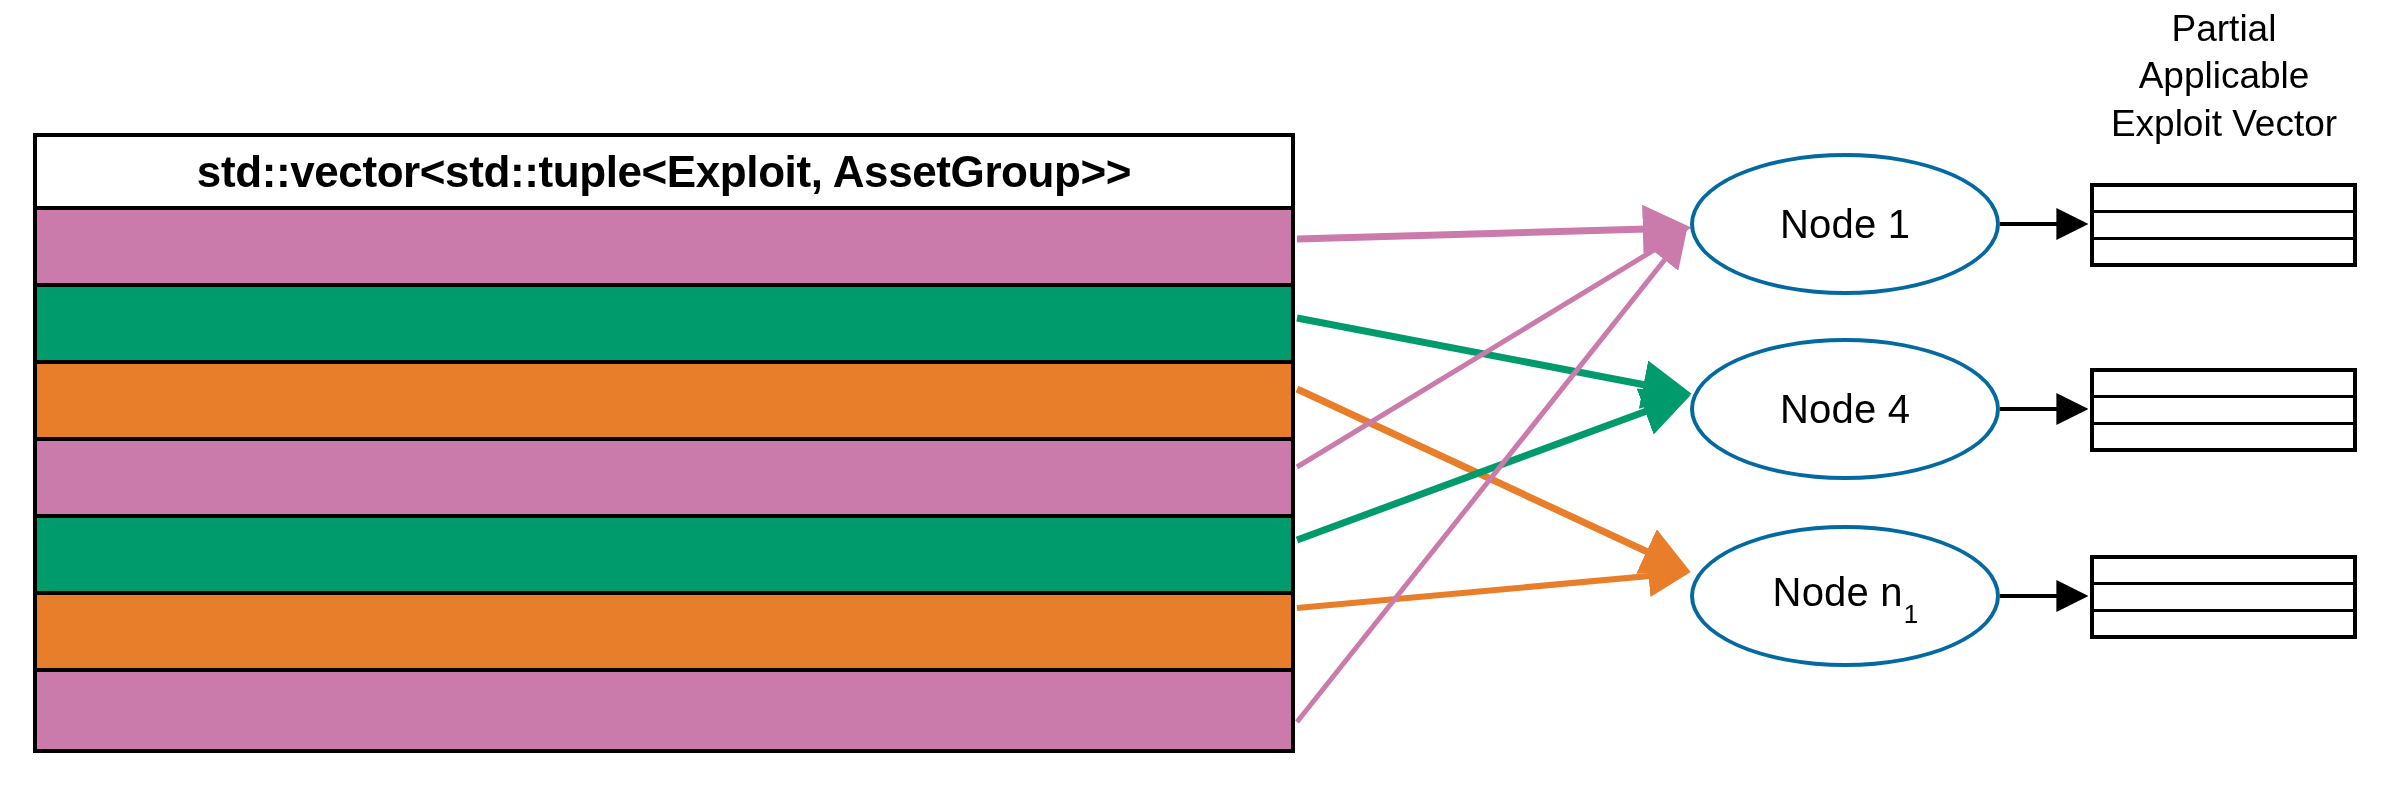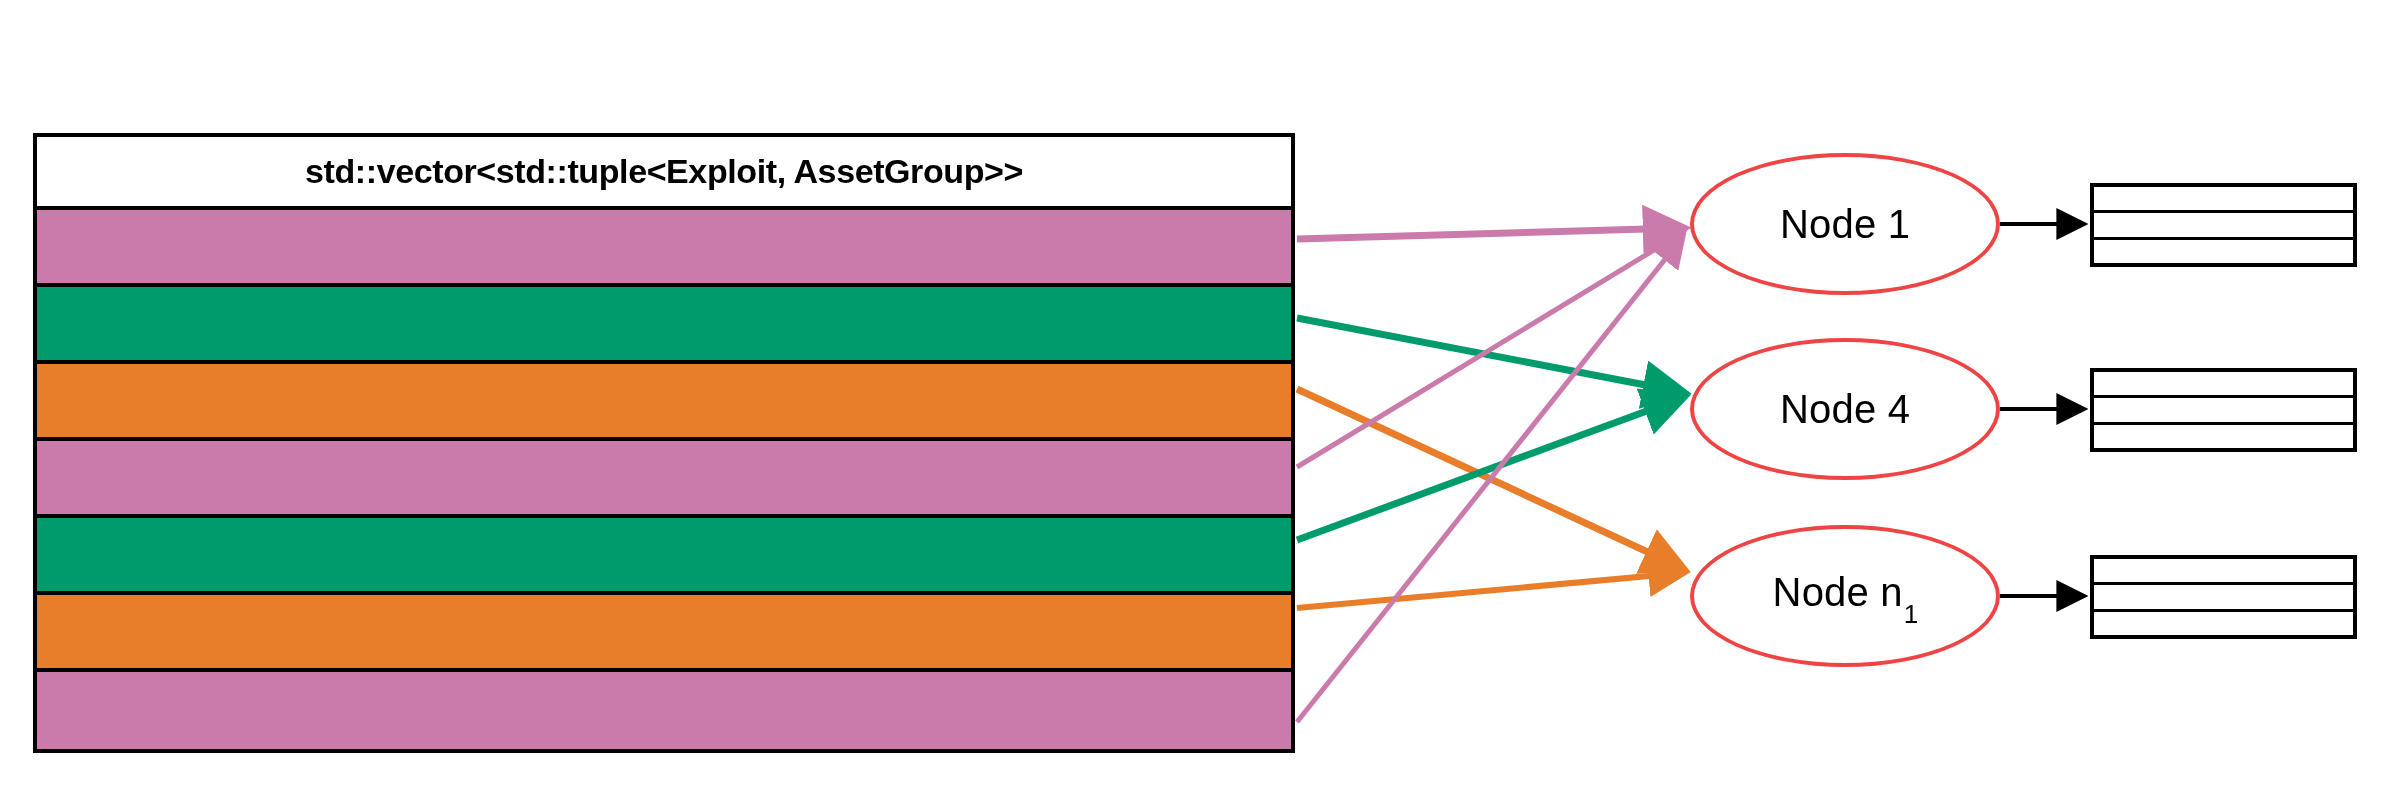--- a/index.html
+++ b/index.html
@@ -42,40 +42,40 @@
   }
   .vector-header {
     height: 73px;
     background: #ffffff;
     border-bottom: 4px solid #000000;
     box-sizing: border-box;
     display: flex;
     align-items: center;
     justify-content: center;
     font-weight: bold;
-    font-size: 34px;
+    font-size: 44px;
     letter-spacing: -0.4px;
     color: #000000;
     white-space: nowrap;
   }
   .vector-row {
     height: 77px;
     box-sizing: border-box;
     border-bottom: 4px solid #000000;
   }
   .vector-row:last-child {
     border-bottom: none;
   }
 
   
   .node {
     position: absolute;
     width: 310px;
     height: 142px;
-    border: 4px solid #ef4444;
+    border: 4px solid #0369a1;
     border-radius: 50%;
     box-sizing: border-box;
     background: #ffffff;
     display: flex;
     align-items: center;
     justify-content: center;
     font-size: 40px;
     color: #000000;
     letter-spacing: 0.2px;
   }
@@ -178,20 +178,25 @@
   </div>
 
   <div class="node" style="left:1690px; top:338px;">
     <span>Node 4</span>
   </div>
 
   <div class="node" style="left:1690px; top:525px;">
     <span><span>Node n</span><span class="sub">1</span></span>
   </div>
 
+  <div class="caption">
+    <span>Partial</span>
+    <span>Applicable</span>
+    <span>Exploit Vector</span>
+  </div>
 
   <div class="partial-vector" style="left:2090px; top:183px;">
     <div class="pv-row"></div>
     <div class="pv-row"></div>
     <div class="pv-row"></div>
   </div>
 
   <div class="partial-vector" style="left:2090px; top:368px;">
     <div class="pv-row"></div>
     <div class="pv-row"></div>

